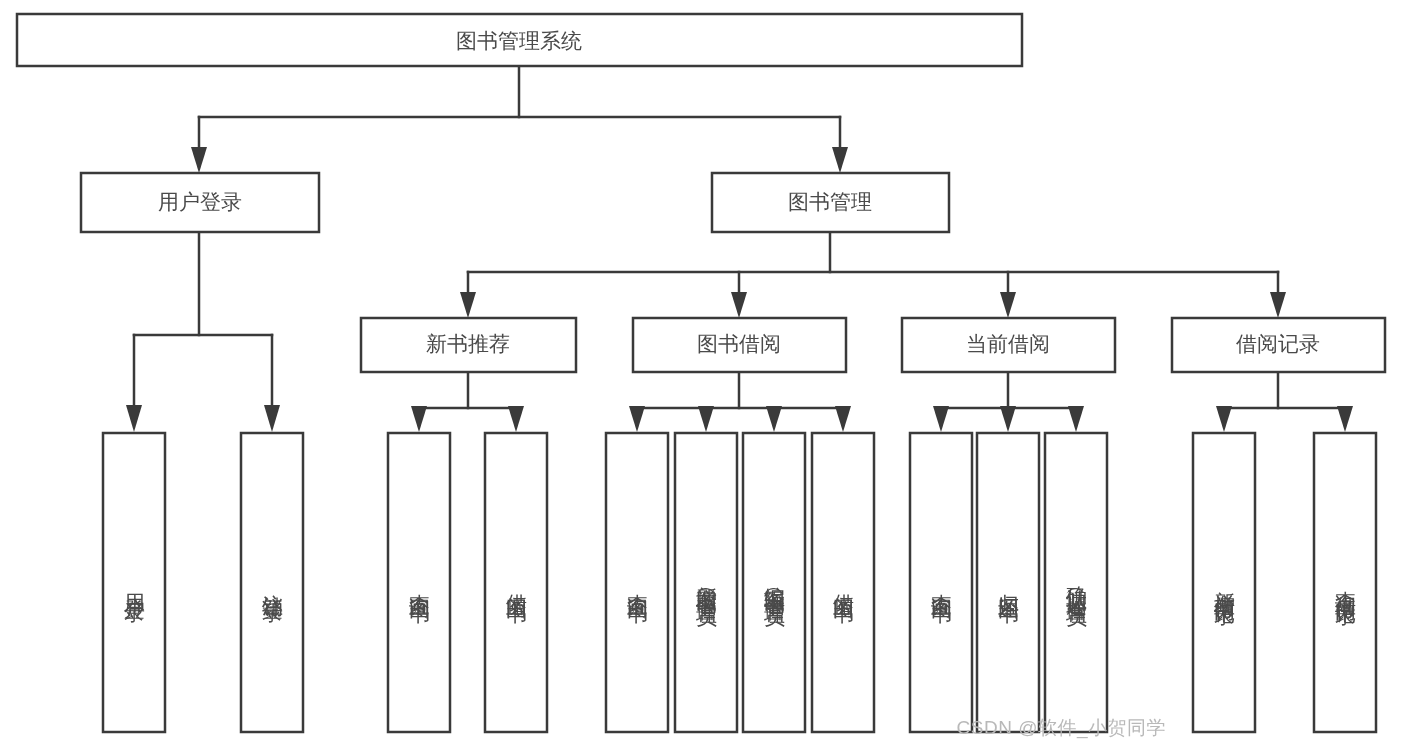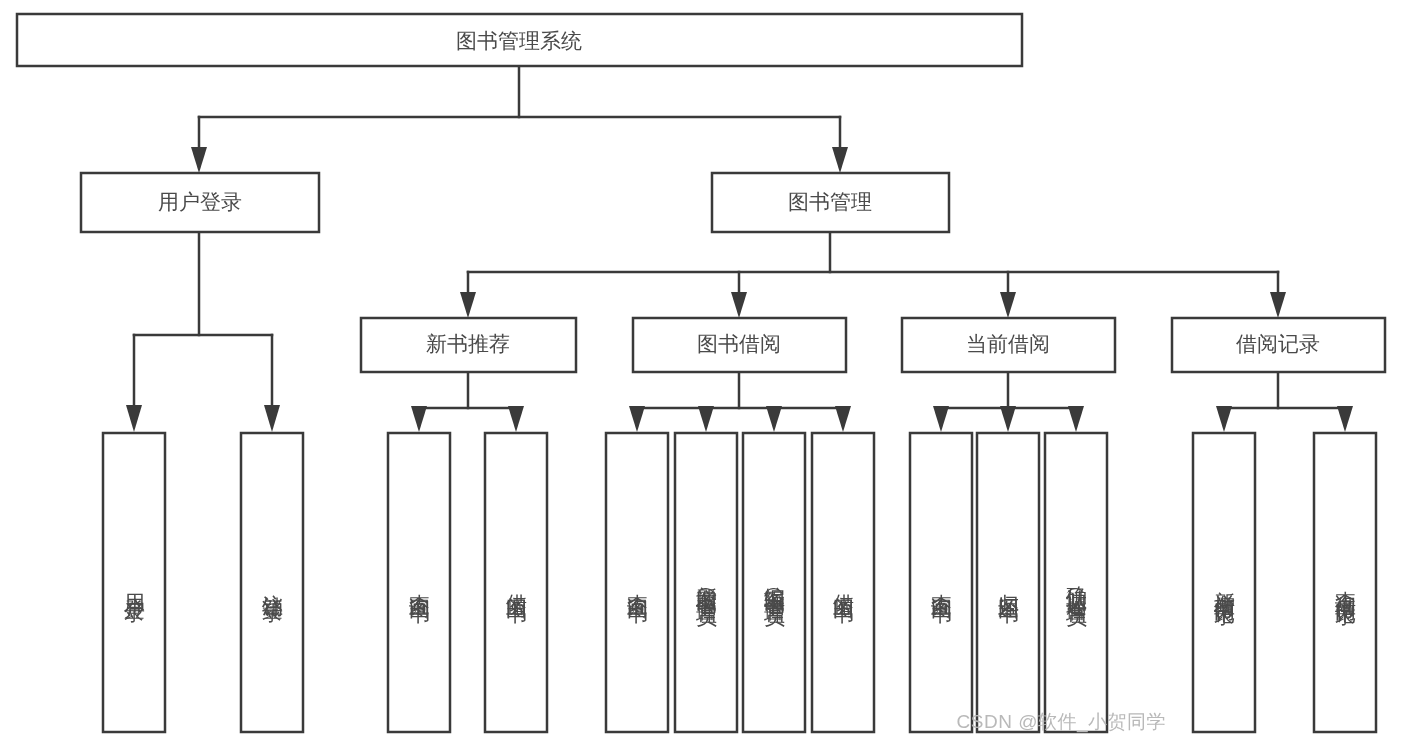--- a/index.html
+++ b/index.html
@@ -60,21 +60,21 @@
     display: flex;
     align-items: center;
     justify-content: center;
     text-align: center;
     white-space: nowrap;
     pointer-events: none;
   }
   .watermark {
     position: absolute;
     right: 14px;
-    bottom: 12px;
+    bottom: 6px;
     font-family: "Liberation Sans", "DejaVu Sans", sans-serif;
     font-size: 19px;
     color: #b9b9b9;
     letter-spacing: 0.5px;
     white-space: nowrap;
   }
 </style>
 </head>
 <body>
 

